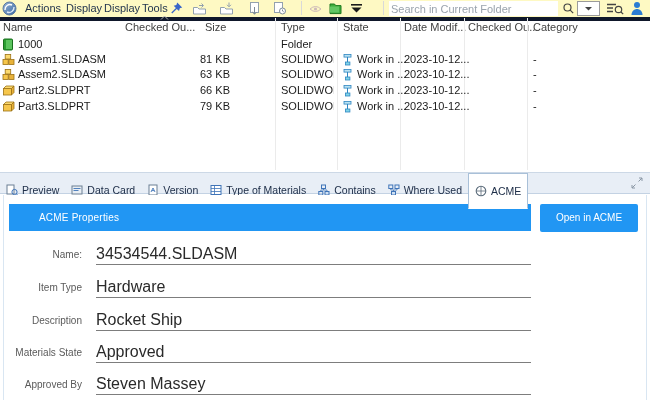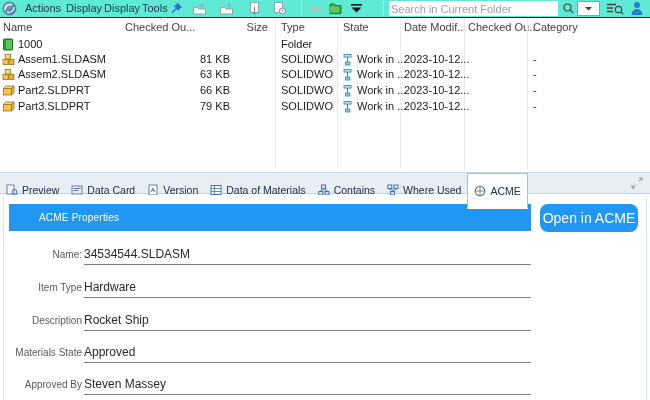--- a/index.html
+++ b/index.html
@@ -1,20 +1,20 @@
 <!DOCTYPE html>
 <html><head>
 <meta charset="utf-8">
 <style>
   html,body{margin:0;padding:0}
   body{width:650px;height:400px;position:relative;background:#fff;overflow:hidden;
        font-family:"Liberation Sans",sans-serif;-webkit-font-smoothing:antialiased}
 
   
-  .toolbar{position:absolute;top:0;left:0;width:650px;height:17px;background:#5eead4;border-bottom:1px solid #0f172a}
+  .toolbar{position:absolute;top:0;left:0;width:650px;height:17px;background:#fef9c3;border-bottom:4px solid #0f172a}
   .menu{position:absolute;top:2px;font-size:11px;color:#24364f;cursor:default}
   .tbico{position:absolute;top:1px;width:15px;height:15px}
   .tbsep{position:absolute;top:1px;width:1px;height:14px;background:#d9d9d9}
   .search-wrap{position:absolute;left:384px;top:0;width:266px;height:20px}
   .search-wrap input{position:absolute;left:5px;top:1px;width:165px;height:13px;border:none;outline:none;
        font-size:11px;color:#444;font-family:"Liberation Sans",sans-serif}
   .search-wrap input::placeholder{color:#9aa3ad}
   .combo{position:absolute;left:193px;top:1px;width:21px;height:13px;border:1px solid #9b9b9b;background:#fff}
 
   
@@ -37,25 +37,25 @@
   .tab{display:flex;align-items:center;gap:4px;padding:17px 6px;font-size:10.5px;color:#20304a;cursor:pointer;white-space:nowrap}
   .tab.active{background:#fff;border:1px solid #a9c0d8;border-bottom:1px solid #fff;margin-bottom:-1px;z-index:2}
   .expand{position:absolute;right:6px;top:3px;width:14px;height:14px;cursor:pointer}
 
   
   .panel{position:absolute;top:195px;left:3px;width:644px;height:205px;background:#fff;
          border-left:1px solid #d9e6f2;border-right:1px solid #d9e6f2;box-sizing:border-box}
   .panel-title{position:absolute;left:5px;top:9px;width:522px;height:27px;background:#2196f3;color:#fff;
          font-size:10px;line-height:27px;padding-left:30px;box-sizing:border-box;letter-spacing:.2px}
   .open-btn{position:absolute;left:536px;top:9px;width:98px;height:28px;background:#2196f3;color:#fff;
-         font-size:14px;line-height:28px;text-align:center;border-radius:8px;cursor:pointer}
+         font-size:10px;line-height:28px;text-align:center;border-radius:2px;cursor:pointer}
   .field{position:absolute;left:0;width:527px;height:19px}
   .f-label{position:absolute;left:0;top:3px;width:78px;text-align:right;font-size:10px;color:#5a5a5a}
-  .f-value{position:absolute;left:80px;right:0;top:0;height:18px;line-height:16px;border-bottom:1px solid #7d7d7d;
-         font-size:12px;color:#2a2a2a}
+  .f-value{position:absolute;left:92px;right:0;top:0;height:18px;line-height:16px;border-bottom:1px solid #7d7d7d;
+         font-size:16px;color:#2a2a2a}
 </style>
 </head>
 <body>
 
 <div class="toolbar">
   <svg class="tbico" style="left:2px" viewBox="0 0 15 15">
     <defs>
         <linearGradient id="lg" x1="0" y1="0" x2="1" y2="1">
       <stop offset="0" stop-color="#9db8d9"></stop>
           <stop offset="1" stop-color="#33659f"></stop>
@@ -131,21 +131,21 @@
     </svg>
   </div>
 </div>
 
 <div>
   <span class="colhead" style="left:3px">Name</span>
   <span class="colhead" style="left:125px">Checked Ou...</span>
   <svg style="position:absolute;left:160px;top:15px" width="9" height="5" viewBox="0 0 9 5">
     <path d="M1 4.5L4.5 1L8 4.5" fill="none" stroke="#b5b5b5"></path>
   </svg>
-  <span class="colhead" style="left:205px;width:63px;text-align:right">Size</span>
+  <span class="colhead" style="left:205px;width:63px;">Size</span>
   <span class="colhead" style="left:281px">Type</span>
   <span class="colhead" style="left:343px">State</span>
   <span class="colhead" style="left:404px">Date Modif...</span>
   <span class="colhead" style="left:468px">Checked Ou...</span>
   <span class="colhead" style="left:533px">Category</span>
   <span class="vsep" style="left:275px"></span>
   <span class="vsep" style="left:337px"></span>
   <span class="vsep" style="left:400px"></span>
   <span class="vsep" style="left:464px"></span>
   <span class="vsep" style="left:527px"></span>
@@ -265,21 +265,21 @@
       <rect x="2" y="1" width="8" height="10" fill="#fff" stroke="#6b7f94"></rect>
       <path d="M4 8l2-4 2 4M4.8 6.6h2.4" stroke="#3f74b8" stroke-width=".9" fill="none"></path>
     </svg>
     <span>Version</span>
   </div>
   <div class="tab">
     <svg width="12" height="12" viewBox="0 0 12 12">
       <rect x="1" y="1.5" width="10" height="9" fill="#fff" stroke="#3f74b8"></rect>
       <path d="M1 4.5h10M1 7.5h10M4.5 1.5v9" stroke="#3f74b8" stroke-width=".8"></path>
     </svg>
-    <span>Data of Materials</span>
+    <span>Type of Materials</span>
   </div>
   <div class="tab">
     <svg width="12" height="12" viewBox="0 0 12 12">
       <rect x="3.5" y="1" width="4" height="3.5" fill="none" stroke="#3f74b8"></rect>
       <rect x="0.8" y="7.5" width="4" height="3.5" fill="none" stroke="#3f74b8"></rect>
       <rect x="7" y="7.5" width="4" height="3.5" fill="#cfe0f2" stroke="#3f74b8"></rect>
       <path d="M5.5 4.5v1.5h-2.7v1.5M5.5 6h3.5v1.5" fill="none" stroke="#3f74b8" stroke-width=".8"></path>
     </svg>
     <span>Contains</span>
   </div>

